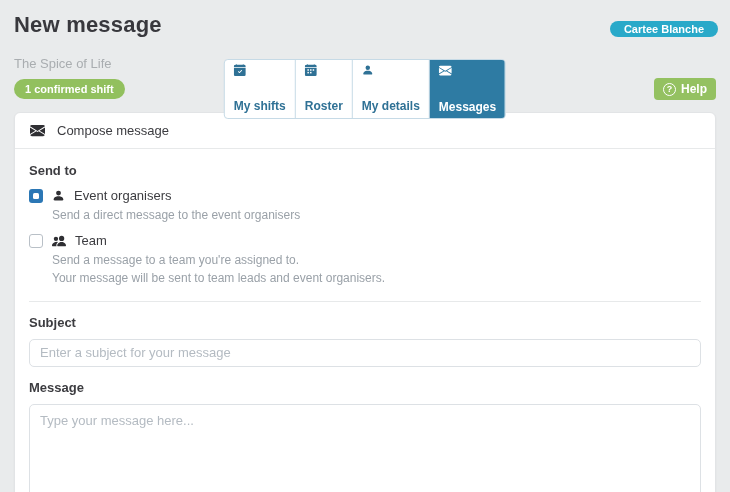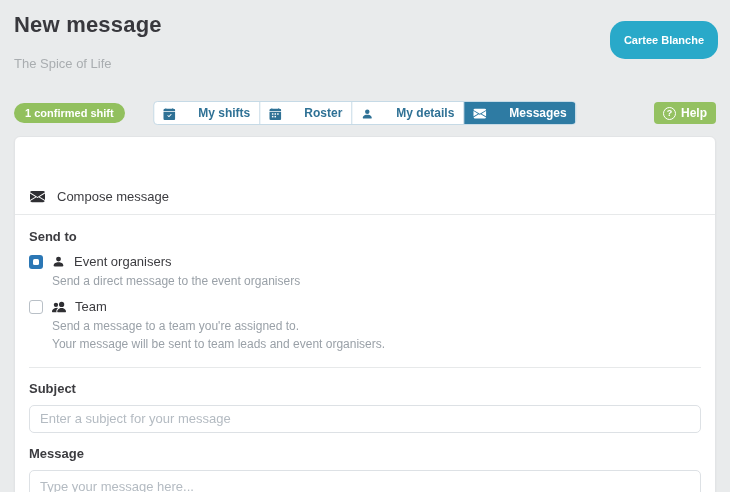--- a/index.html
+++ b/index.html
@@ -13,42 +13,42 @@
   }
   .page { padding:12px 14px 0; }
 
   
   .title { font-size:22px; font-weight:700; color:#38383d; letter-spacing:.2px; }
   .subtitle { font-size:13px; color:#a9adb0; margin-top:18px; }
   .org-pill {
     position:absolute; top:21px; right:12px;
     background:#29a9c9; color:#fff;
     font-size:11px; font-weight:700;
-    padding:13px 14px; border-radius:15px;
+    padding:2px 14px; border-radius:15px;
     border:none; cursor:pointer;
     font-family:"Liberation Sans", sans-serif;
   }
 
   
-  .toolbar { margin-top:32px; display:flex; align-items:center; position:relative; height:20px; }
+  .toolbar { margin-top:8px; display:flex; align-items:center; position:relative; height:20px; }
   .badge-green {
     background:#92c05e; color:#fff;
     font-size:11px; font-weight:700;
     padding:4px 11px; border-radius:11px;
     white-space:nowrap;
   }
   .tabs {
     position:absolute; left:50%; transform:translateX(-50%);
     display:flex; background:#fff;
     border:1px solid #c6dae6; border-radius:4px; overflow:hidden;
   }
   .tab {
-    display:flex; align-items:flex-end; gap:23px;
+    display:flex; align-items:flex-start; gap:23px;
     padding:4px 9px; font-size:12px; font-weight:700; color:#2f7195;
-    border-right:1px solid #c6dae6; cursor:pointer; white-space:nowrap;
+    border-right:1px solid #c6dae6; cursor:pointer; white-space:nowrap;flex-direction:column;
   }
   .tab:last-child { border-right:none; }
   .tab.active { background:#2e7ba3; color:#fff; }
   .tab svg { flex:0 0 auto; }
   .help-btn {
     margin-left:auto; display:flex; align-items:center; gap:5px;
     background:#94c161; color:#fff;
     font-size:12px; font-weight:700;
     padding:4px 9px; border-radius:4px; border:none; cursor:pointer;
     font-family:"Liberation Sans", sans-serif;
@@ -61,21 +61,21 @@
 
   
   .card {
     margin-top:13px; background:#fff;
     border:1px solid #e2e4e6; border-radius:6px;
     box-shadow:0 1px 2px rgba(0,0,0,.05);
   }
   .card-header {
     display:flex; align-items:center; gap:12px;
     padding:10px 15px; border-bottom:1px solid #e7e9ea;
-    font-size:13px; color:#3c3c40;margin-top:42px;
+    font-size:13px; color:#3c3c40;
   }
   .card-body { padding:14px 14px 14px; }
 
   .section-label { font-size:13px; font-weight:700; color:#3c3c40; }
 
   .option { margin-top:10px; }
   .option-head { display:flex; align-items:center; gap:9px; font-size:13px; color:#3c3c40; cursor:pointer; }
   .checkbox { width:14px; height:14px; border-radius:3px; flex:0 0 auto; position:relative; cursor:pointer; }
   .checkbox.checked { background:#2b77b5; }
   .checkbox.checked::after {

